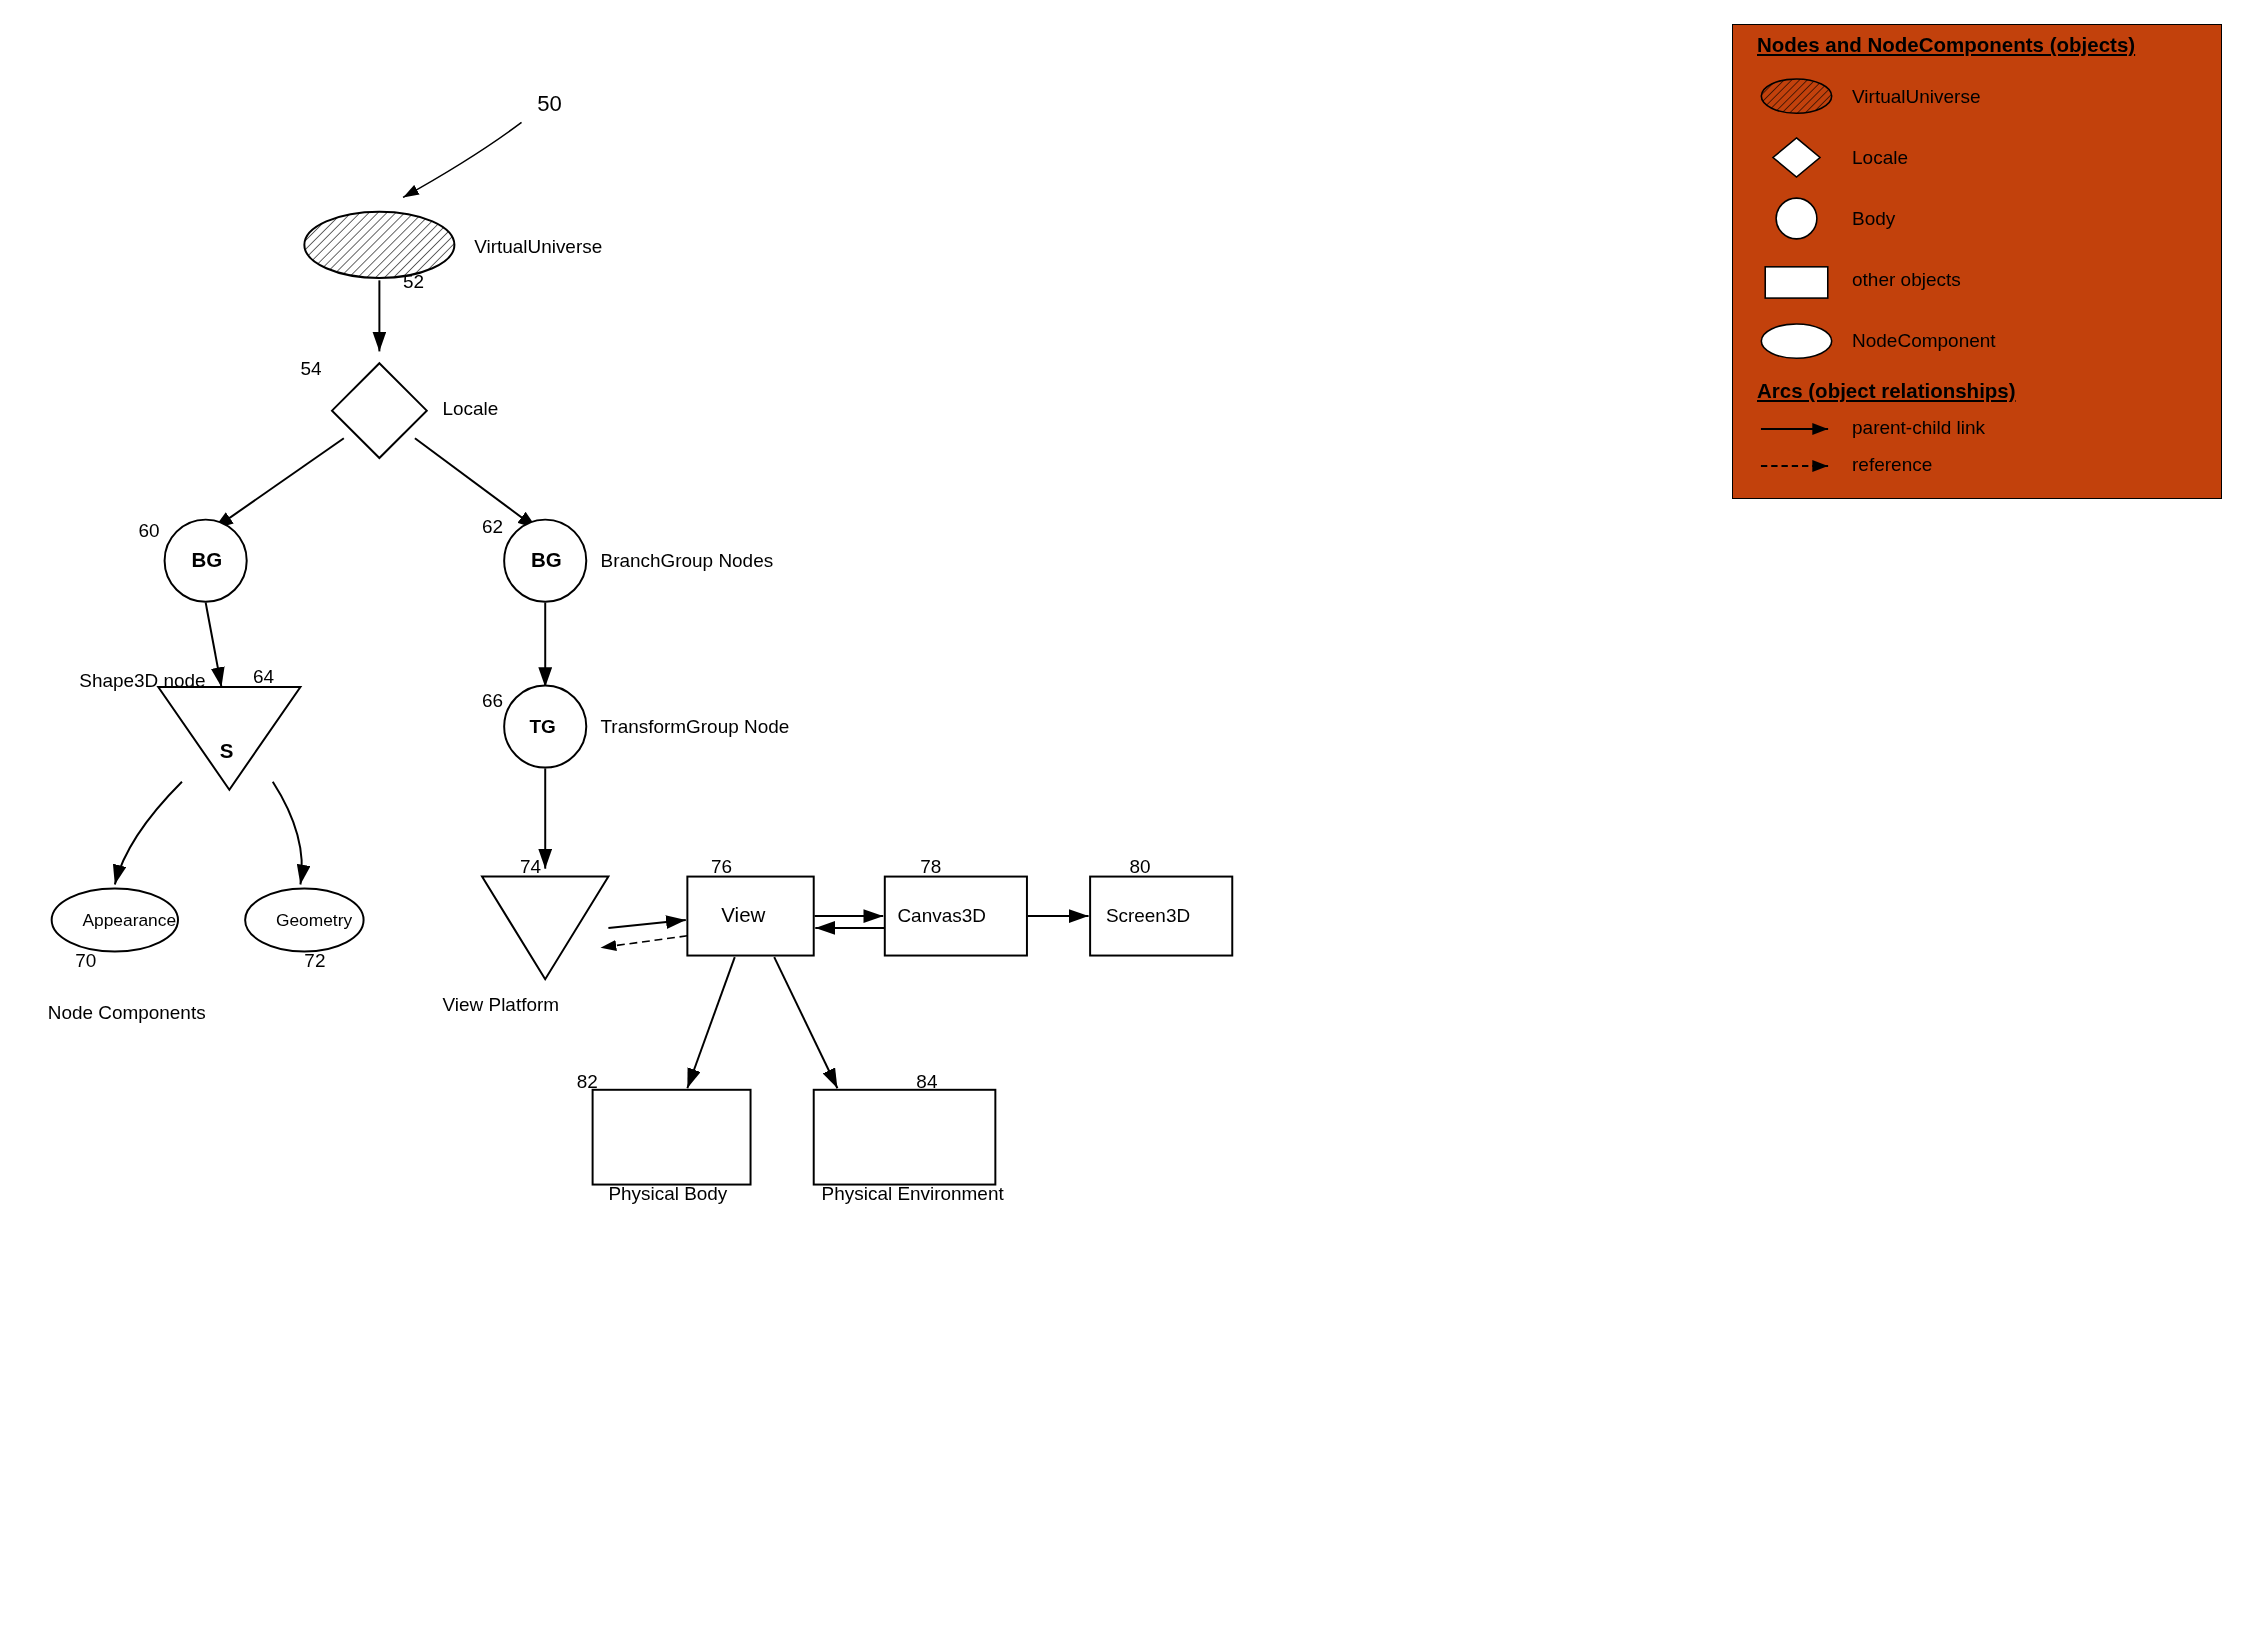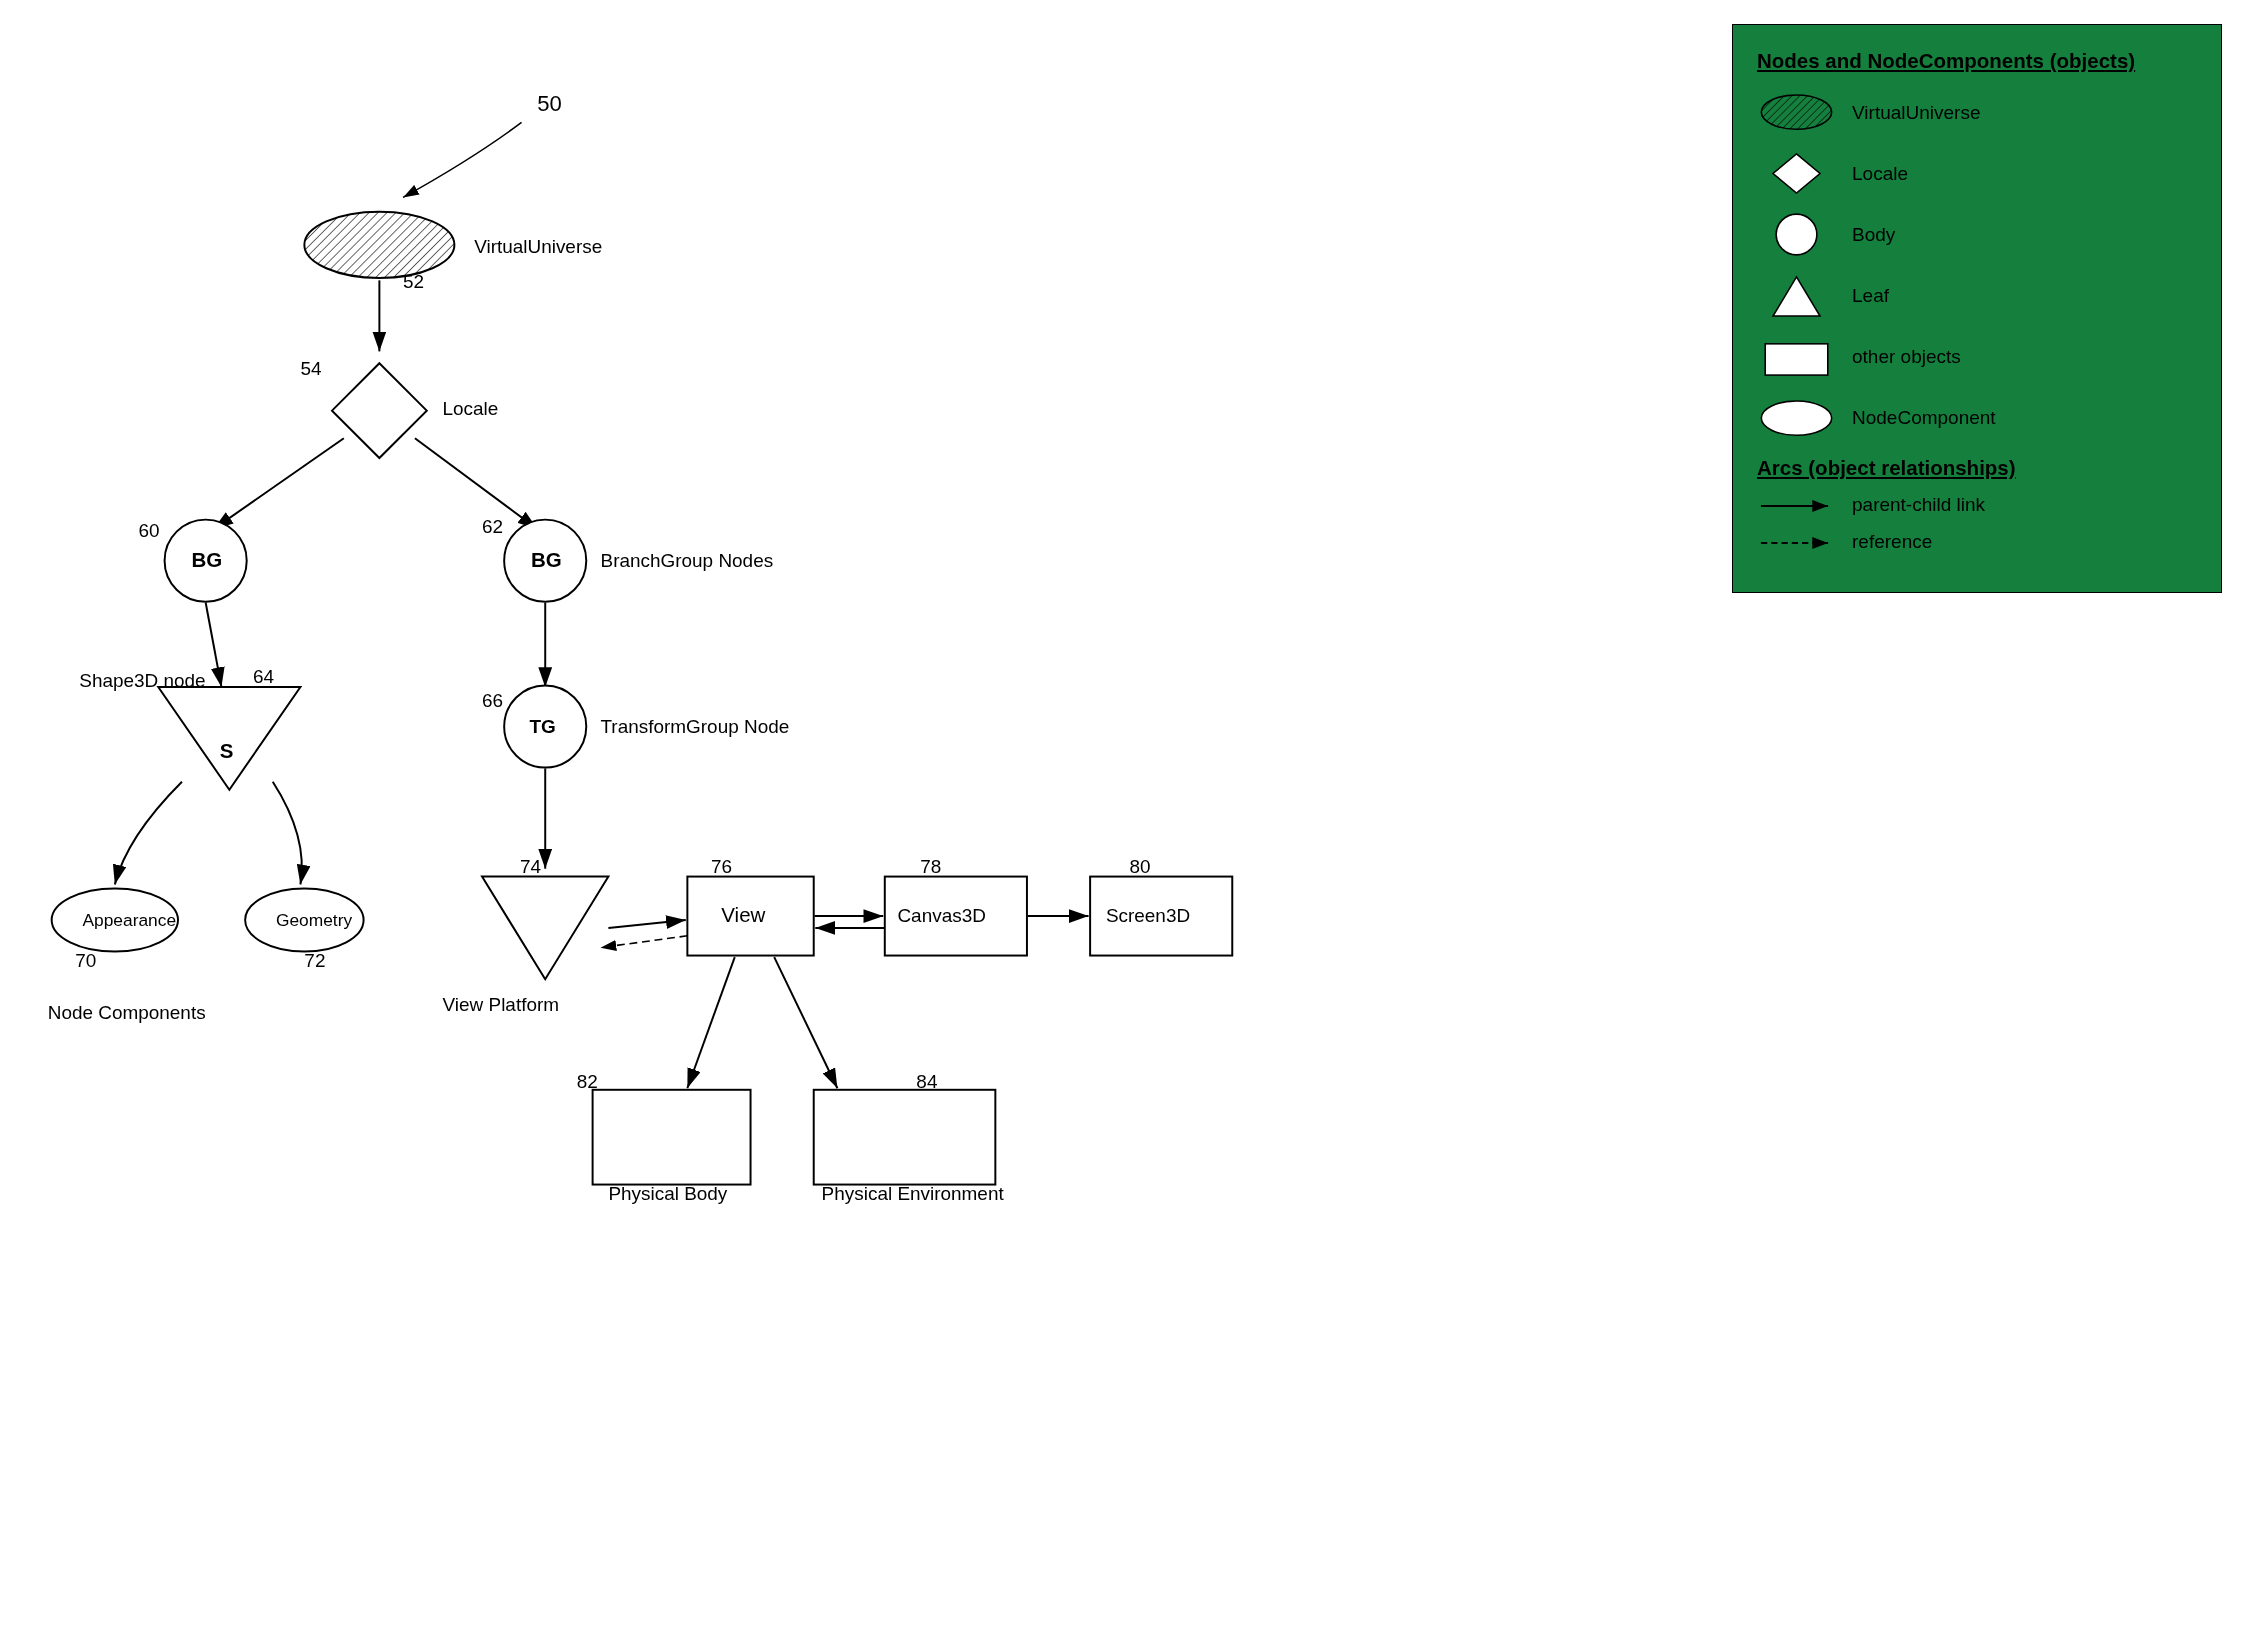--- a/index.html
+++ b/index.html
@@ -19,22 +19,22 @@
       height: 100%;
     }
 
     
     .legend {
       position: absolute;
       top: 24px;
       right: 39px;
       width: 490px;
       border: 1.6px solid #000;
-      padding: 24px 24px;
-      background: #15803d;
+      padding: 8px 24px;
+      background: #c2410c;
     }
     .legend-title {
       font-size: 20.5px;
       font-weight: bold;
       text-decoration: underline;
       margin-bottom: 16px;
     }
     .legend-item {
       display: flex;
       align-items: center;
@@ -230,28 +230,20 @@
 
     <div class="legend-item">
       <div class="legend-shape">
         <svg width="55" height="47" viewBox="0 0 70 60">
           <circle cx="35" cy="30" r="26" fill="#fff" stroke="#000" stroke-width="2"></circle>
         </svg>
       </div>
       <div class="legend-label">Body</div>
     </div>
 
-    <div class="legend-item">
-      <div class="legend-shape">
-        <svg width="55" height="47" viewBox="0 0 70 60">
-          <polygon points="35,5 65,55 5,55" fill="#fff" stroke="#000" stroke-width="2"></polygon>
-        </svg>
-      </div>
-      <div class="legend-label">Leaf</div>
-    </div>
 
     <div class="legend-item">
       <div class="legend-shape">
         <svg width="71" height="43" viewBox="0 0 90 55">
           <rect x="5" y="10" width="80" height="40" fill="#fff" stroke="#000" stroke-width="2"></rect>
         </svg>
       </div>
       <div class="legend-label">other objects</div>
     </div>
 

